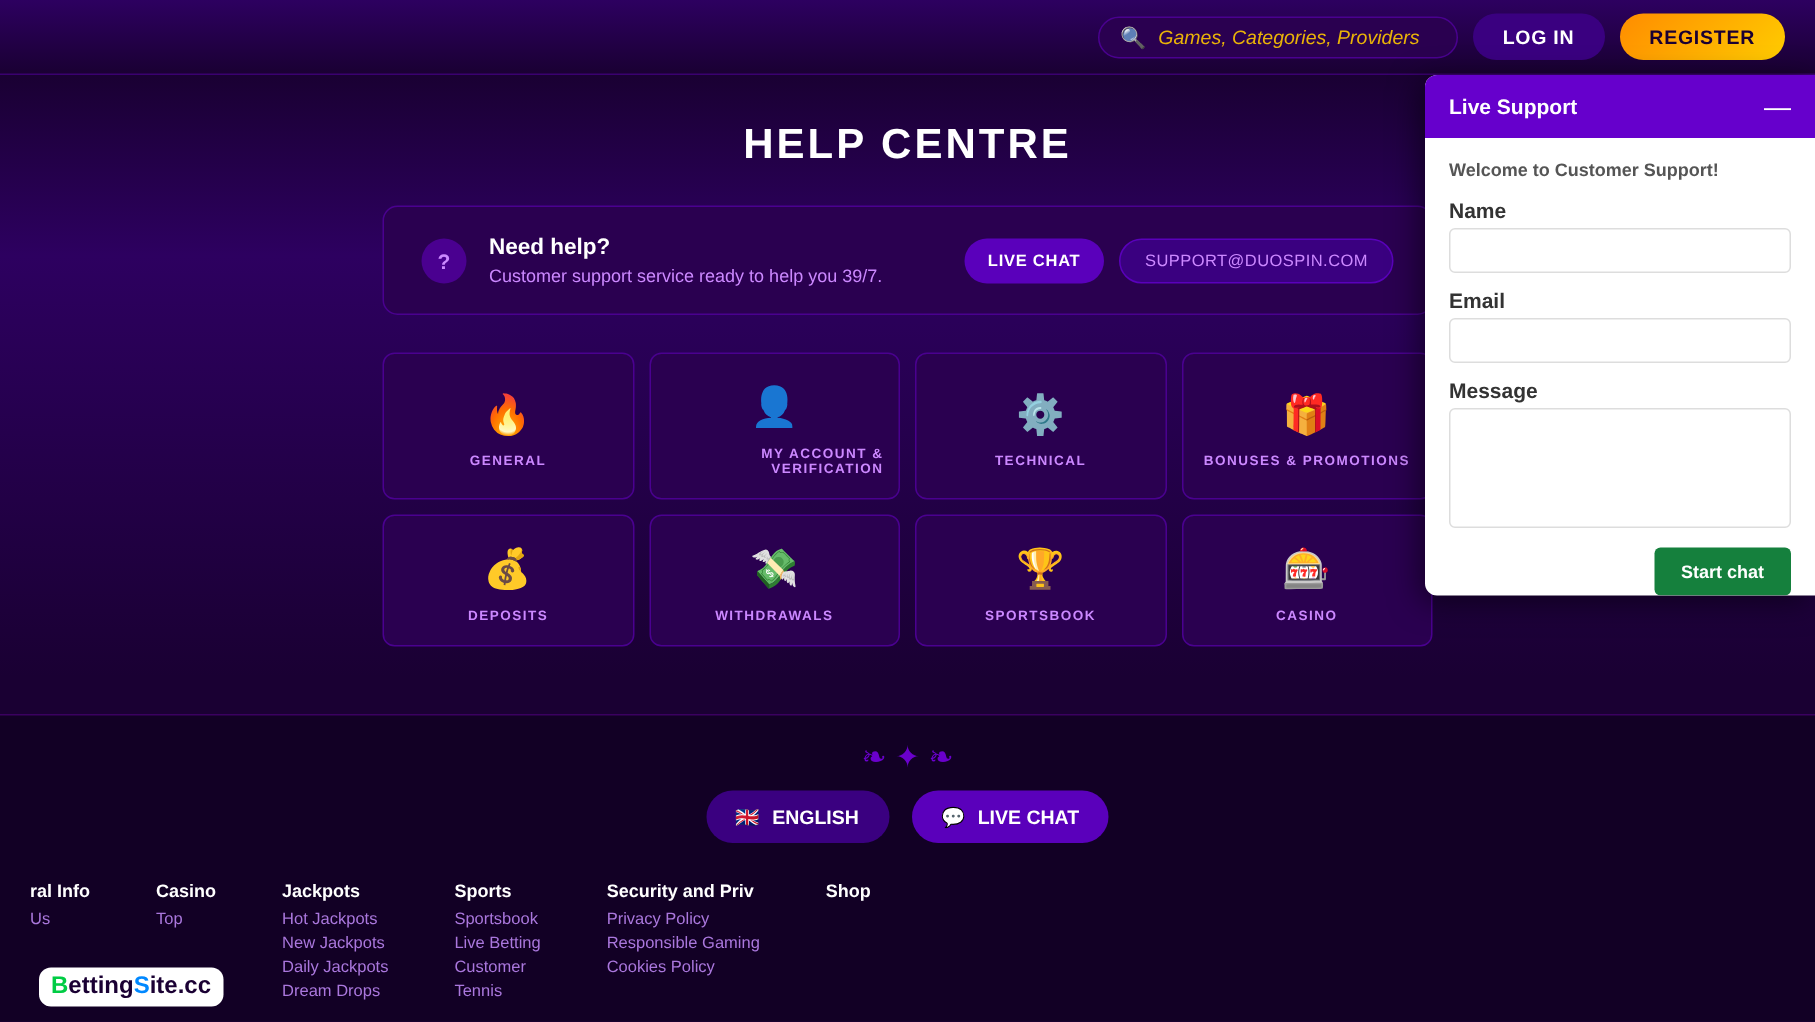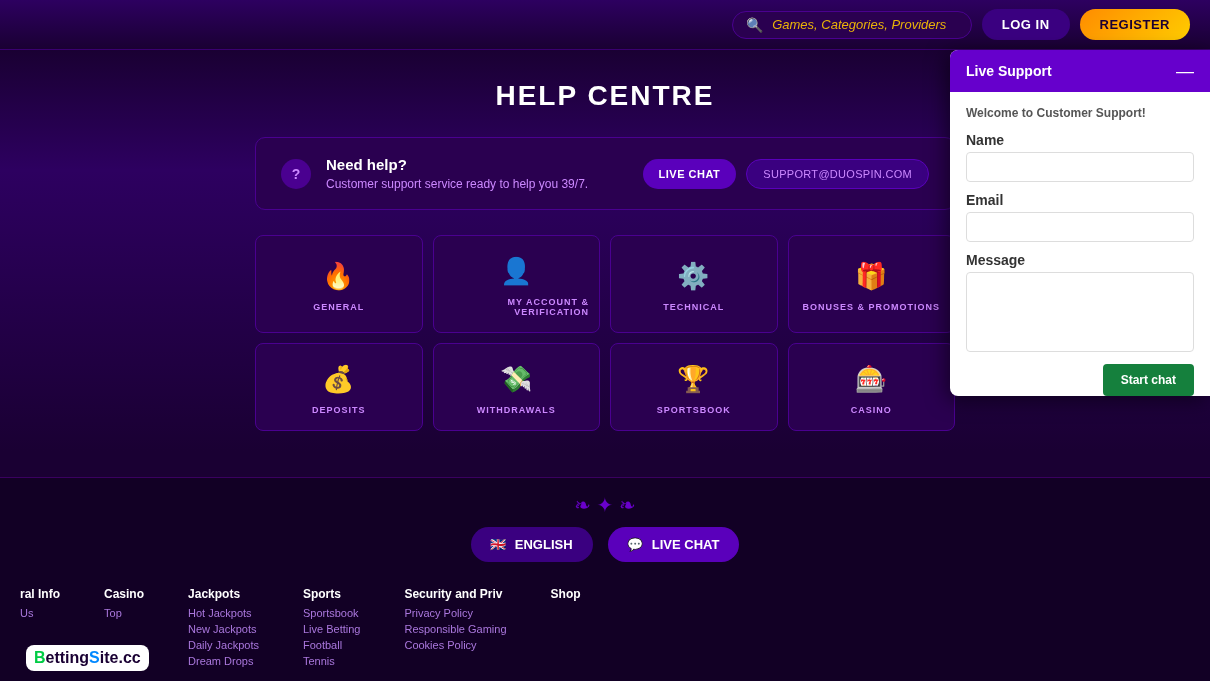--- a/index.html
+++ b/index.html
@@ -436,21 +436,21 @@
       <div class="footer-col-title">Jackpots</div>
       <a class="footer-link">Hot Jackpots</a>
       <a class="footer-link">New Jackpots</a>
       <a class="footer-link">Daily Jackpots</a>
       <a class="footer-link">Dream Drops</a>
     </div>
     <div>
       <div class="footer-col-title">Sports</div>
       <a class="footer-link">Sportsbook</a>
       <a class="footer-link">Live Betting</a>
-      <a class="footer-link">Football</a>
+      <a class="footer-link">Customer</a>
       <a class="footer-link">Tennis</a>
     </div>
     <div>
       <div class="footer-col-title">Security and Priv</div>
       <a class="footer-link">Privacy Policy</a>
       <a class="footer-link">Responsible Gaming</a>
       <a class="footer-link">Cookies Policy</a>
     </div>
     <div>
       <div class="footer-col-title">Shop</div>

